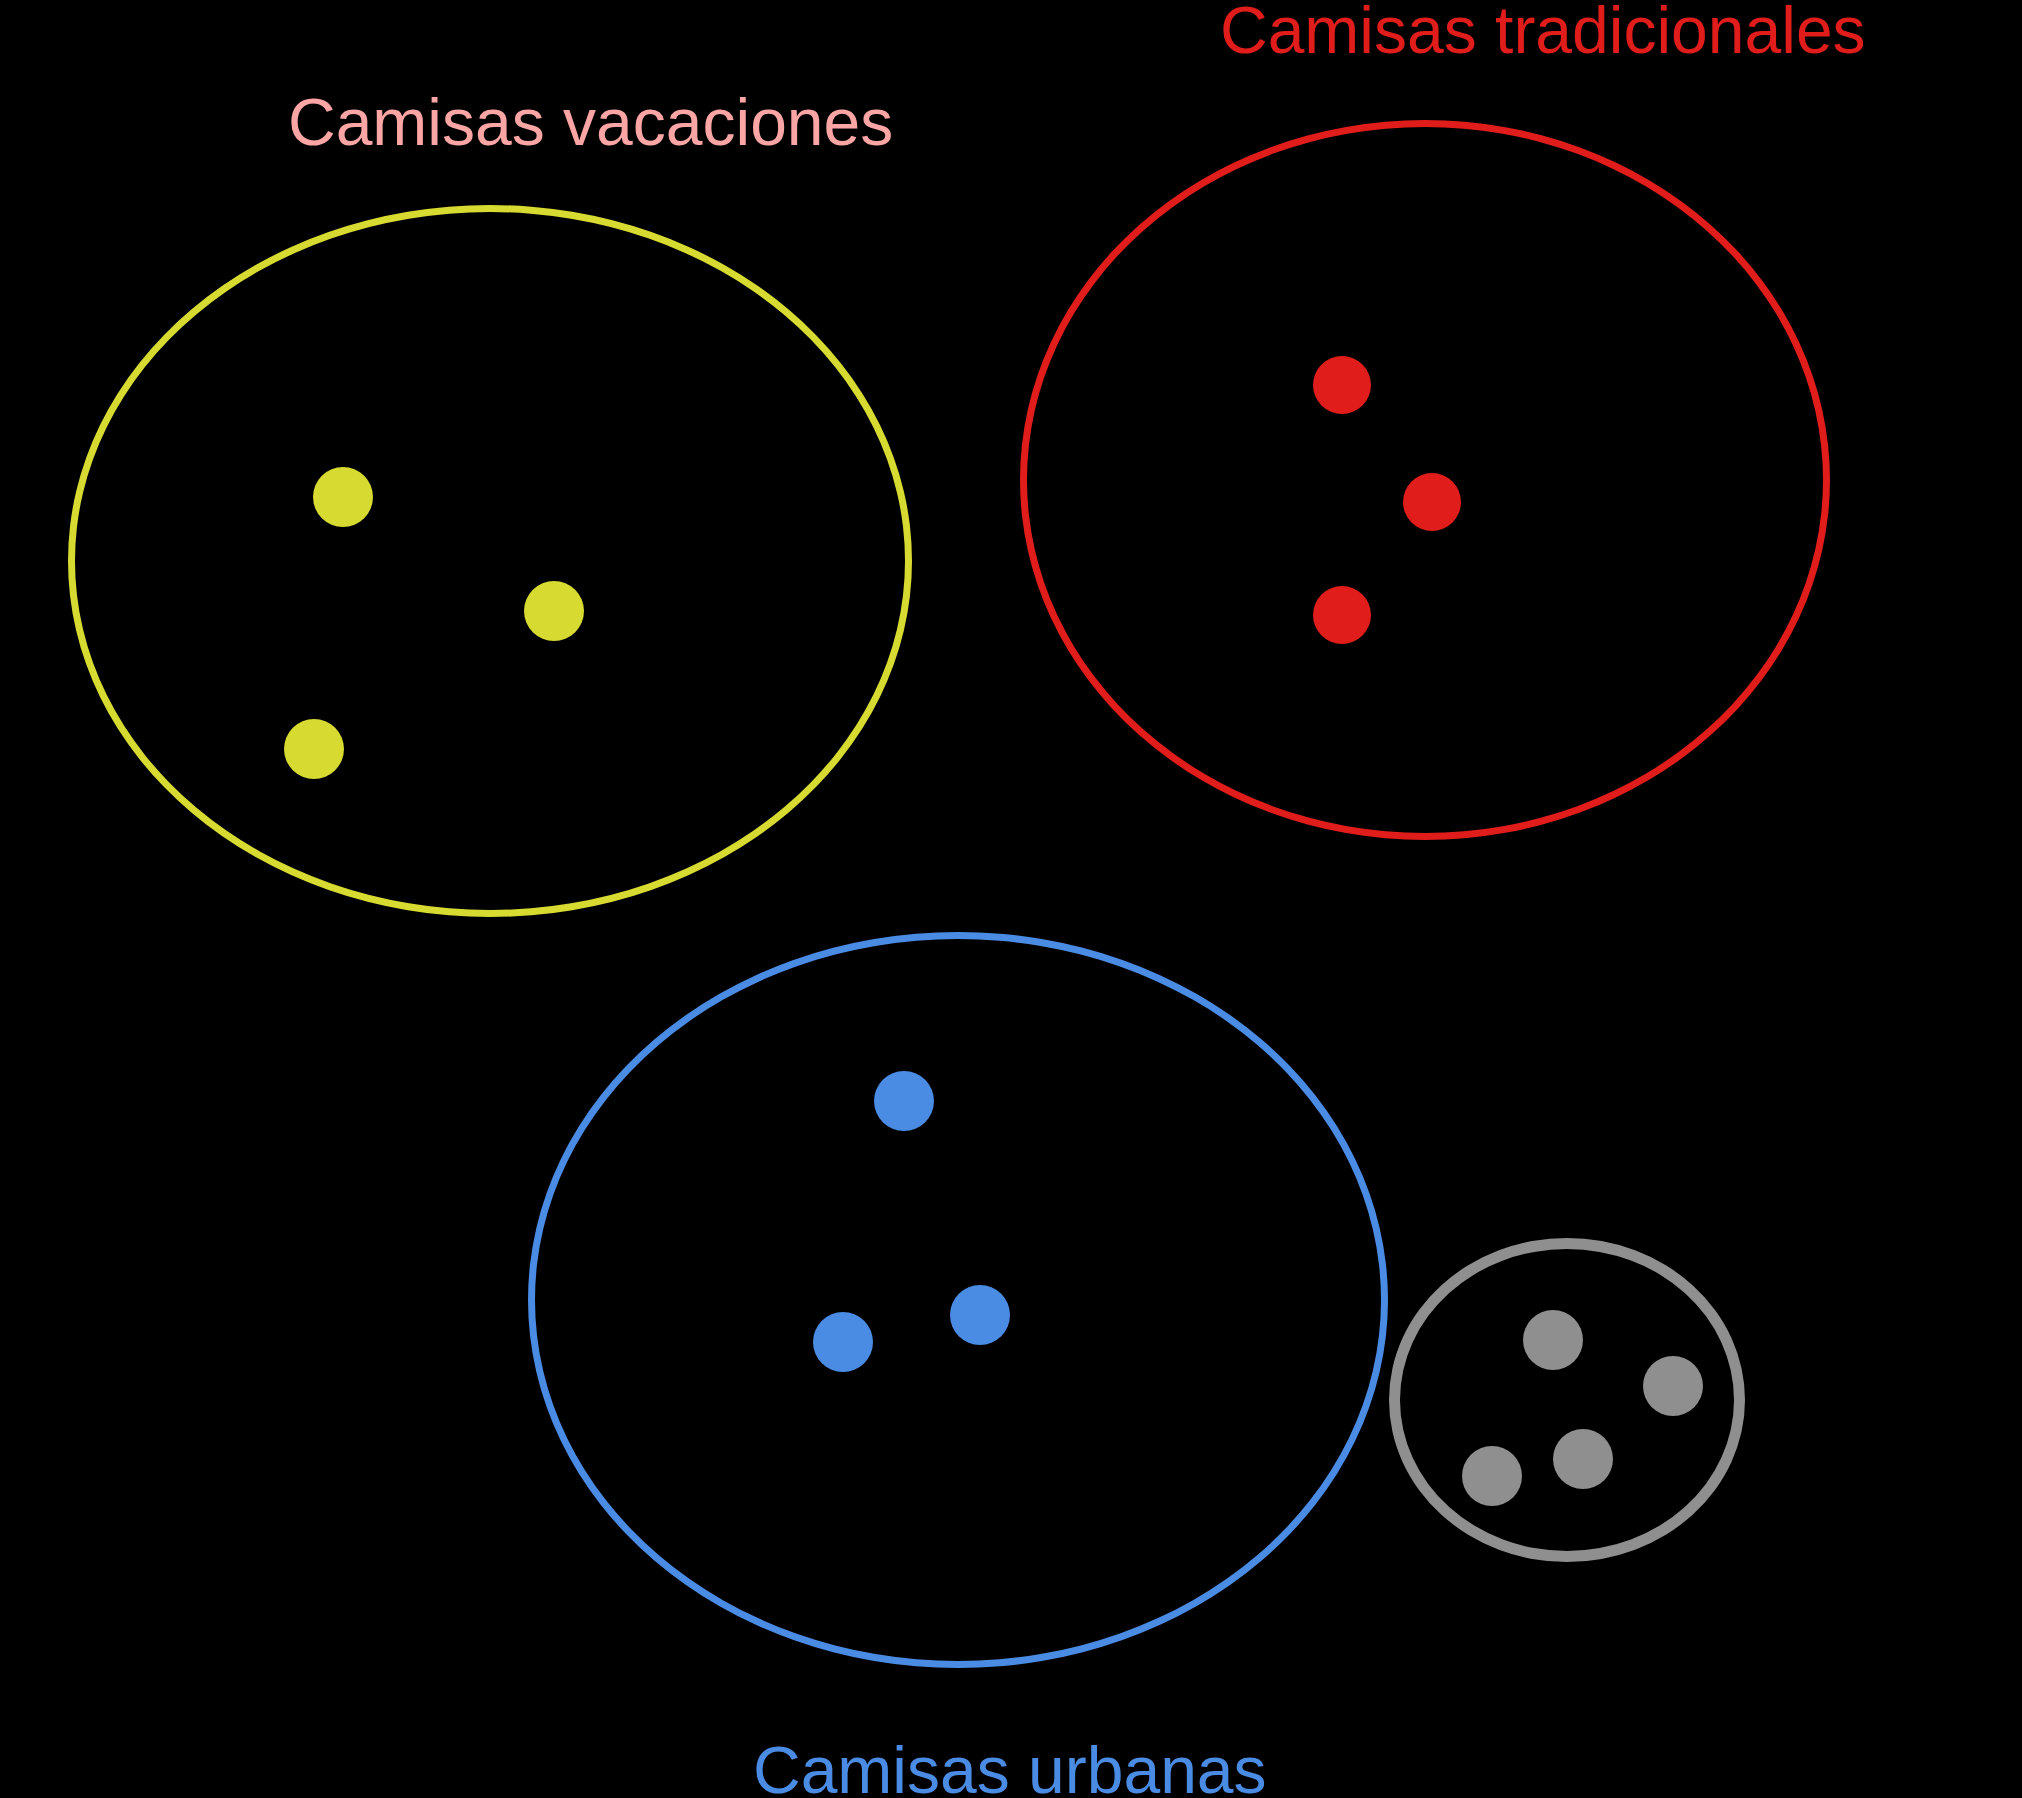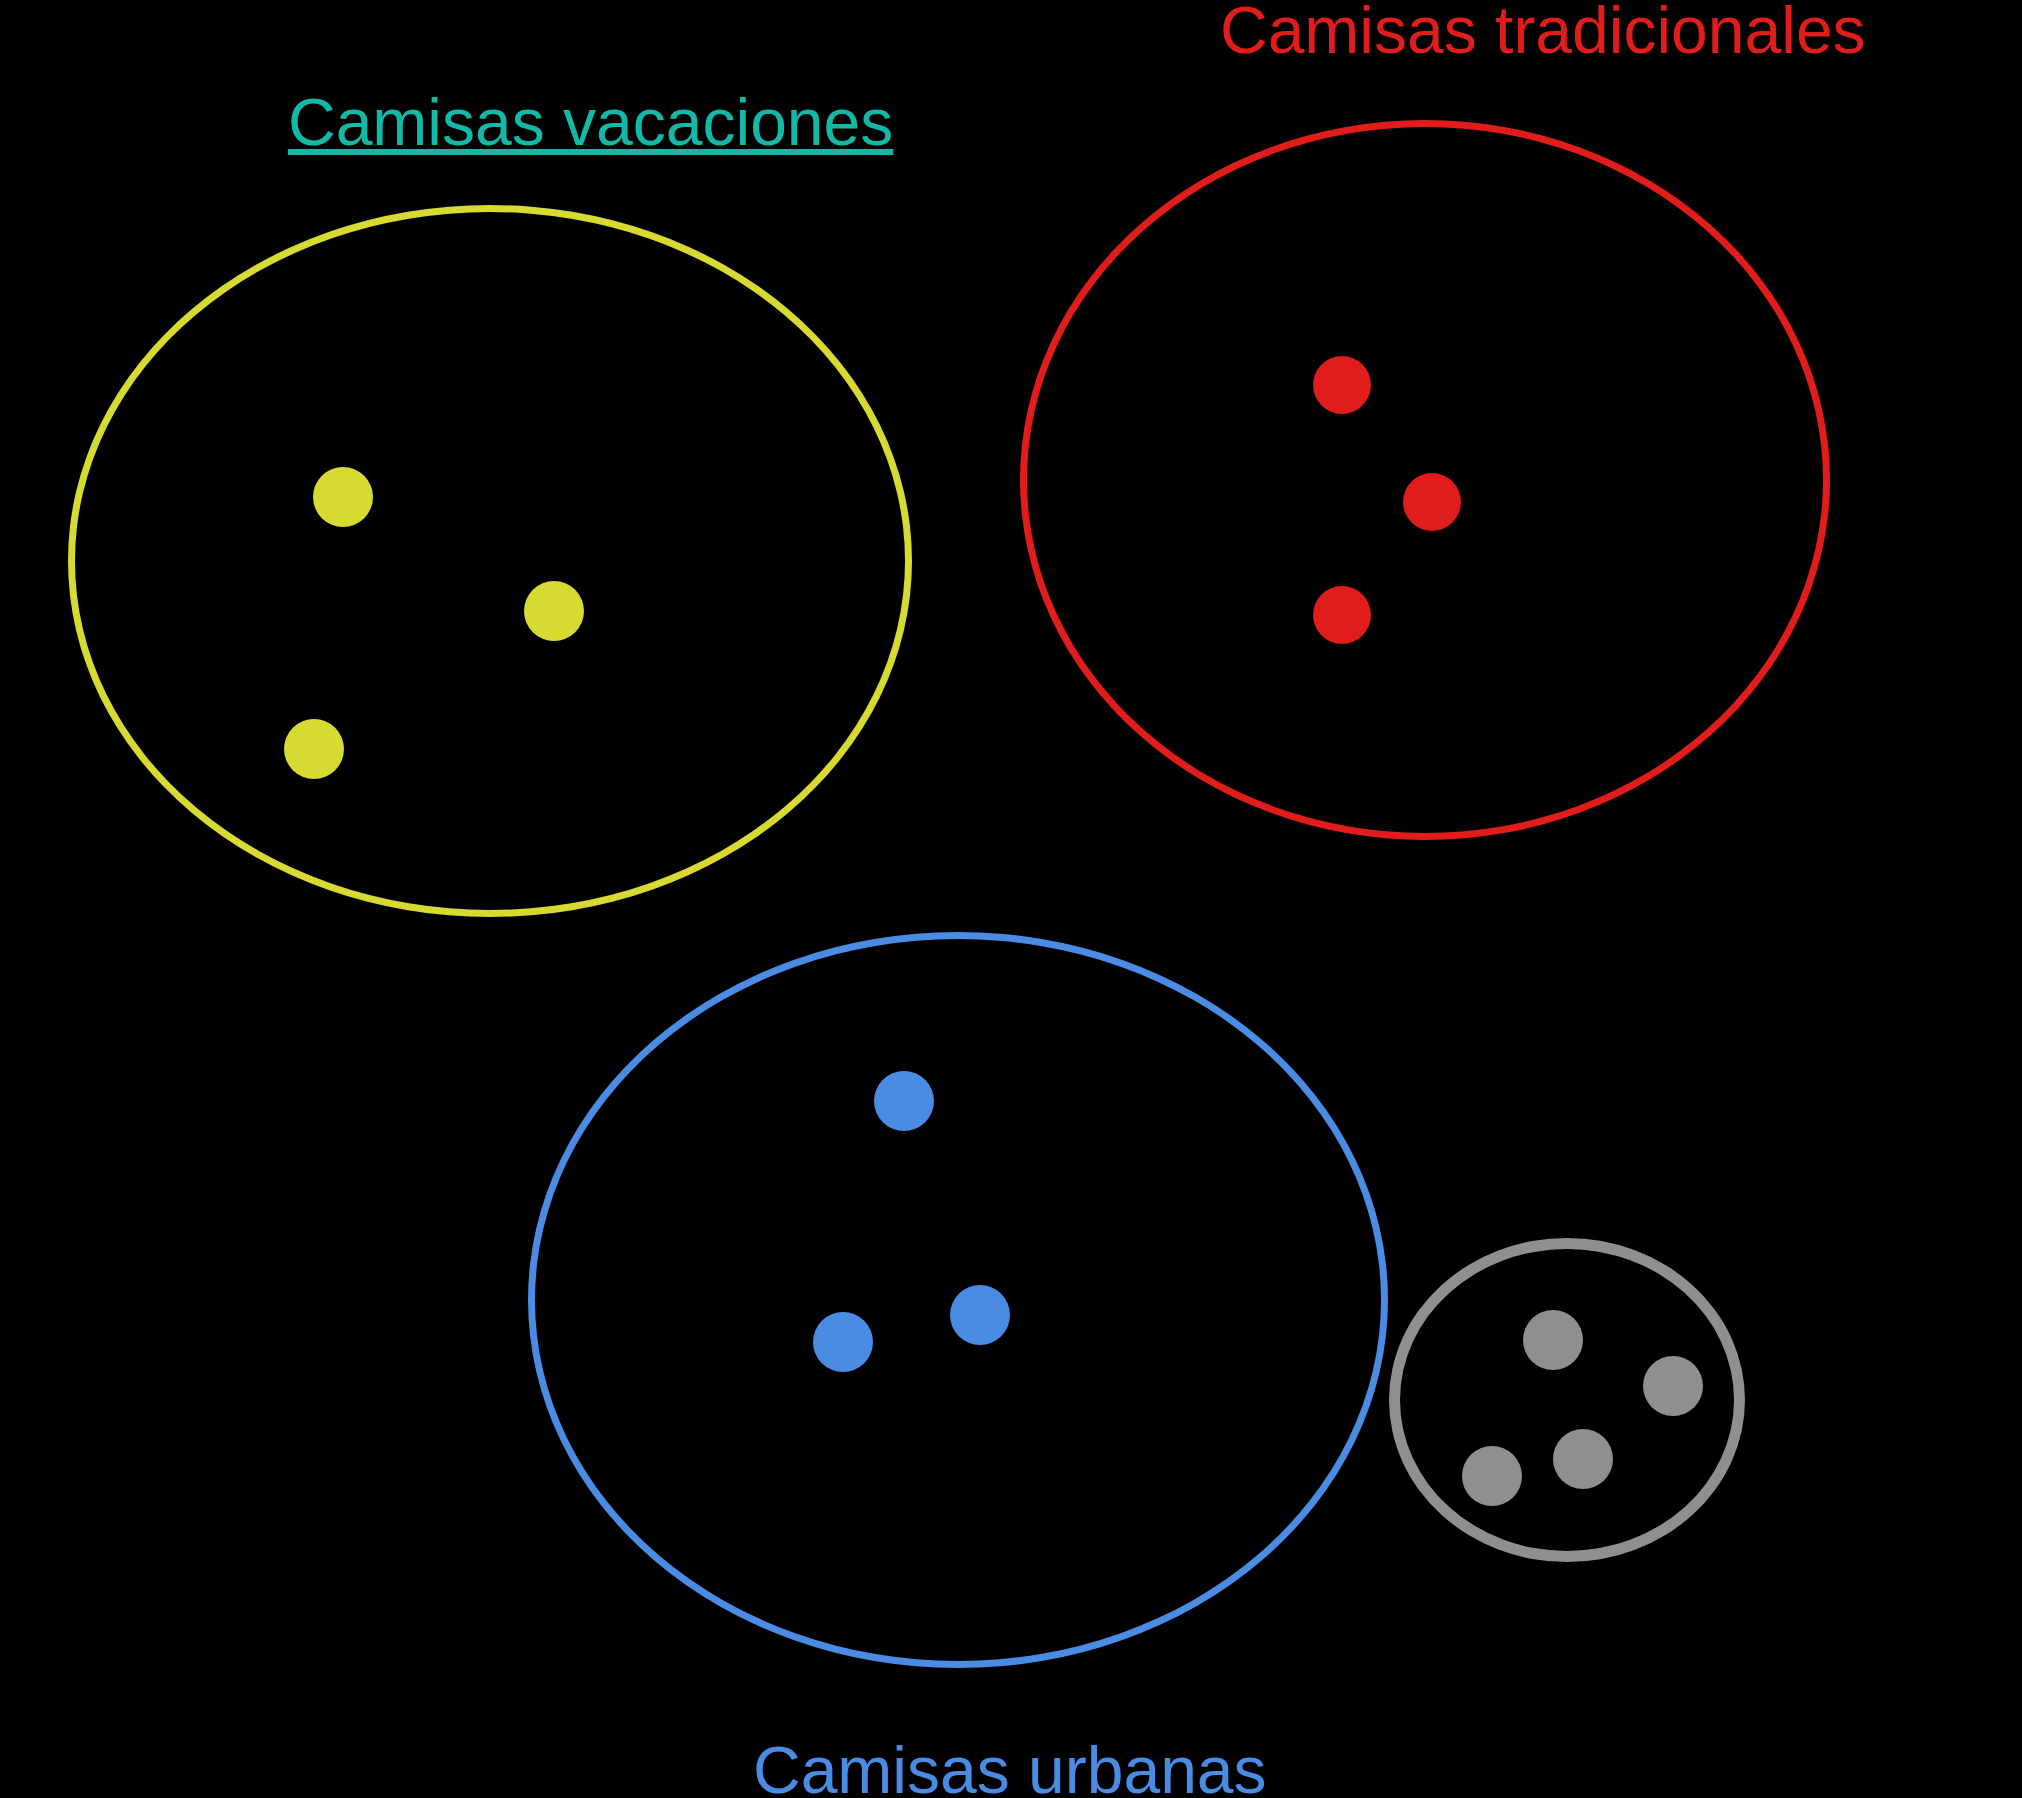--- a/index.html
+++ b/index.html
@@ -31,21 +31,21 @@
   .set-dot {
     position: absolute;
     border-radius: 50%;
   }
 </style>
 </head>
 <body>
 
 <div id="canvas" style="width: 2022px; height: 1798px; background: rgb(0, 0, 0);">
     <div class="set-ellipse" style="left: 68px; top: 205px; width: 844px; height: 712px; border: 7px solid rgb(214, 218, 49);"></div>
-    <div class="set-label" style="left: 288px; top: 88px; color: #14b8a6; text-decoration: underline;">Camisas vacaciones</div>
+    <div class="set-label" style="left: 288px; top: 88px; color: #fca5a5;">Camisas vacaciones</div>
     <div class="set-dot" style="left: 313px; top: 467px; width: 60px; height: 60px; background: rgb(214, 218, 49);"></div>
     <div class="set-dot" style="left: 524px; top: 581px; width: 60px; height: 60px; background: rgb(214, 218, 49);"></div>
     <div class="set-dot" style="left: 284px; top: 719px; width: 60px; height: 60px; background: rgb(214, 218, 49);"></div>
     <div class="set-ellipse" style="left: 1020px; top: 120px; width: 810px; height: 720px; border: 7px solid rgb(225, 29, 28);"></div>
     <div class="set-label" style="left: 1220px; top: -4px; color: rgb(225, 29, 28);">Camisas tradicionales</div>
     <div class="set-dot" style="left: 1313px; top: 356px; width: 58px; height: 58px; background: rgb(225, 29, 28);"></div>
     <div class="set-dot" style="left: 1403px; top: 473px; width: 58px; height: 58px; background: rgb(225, 29, 28);"></div>
     <div class="set-dot" style="left: 1313px; top: 586px; width: 58px; height: 58px; background: rgb(225, 29, 28);"></div>
     <div class="set-ellipse" style="left: 528px; top: 932px; width: 860px; height: 736px; border: 7px solid rgb(74, 139, 228);"></div>
     <div class="set-label" style="left: 753px; top: 1736px; color: rgb(74, 139, 228);">Camisas urbanas</div>

